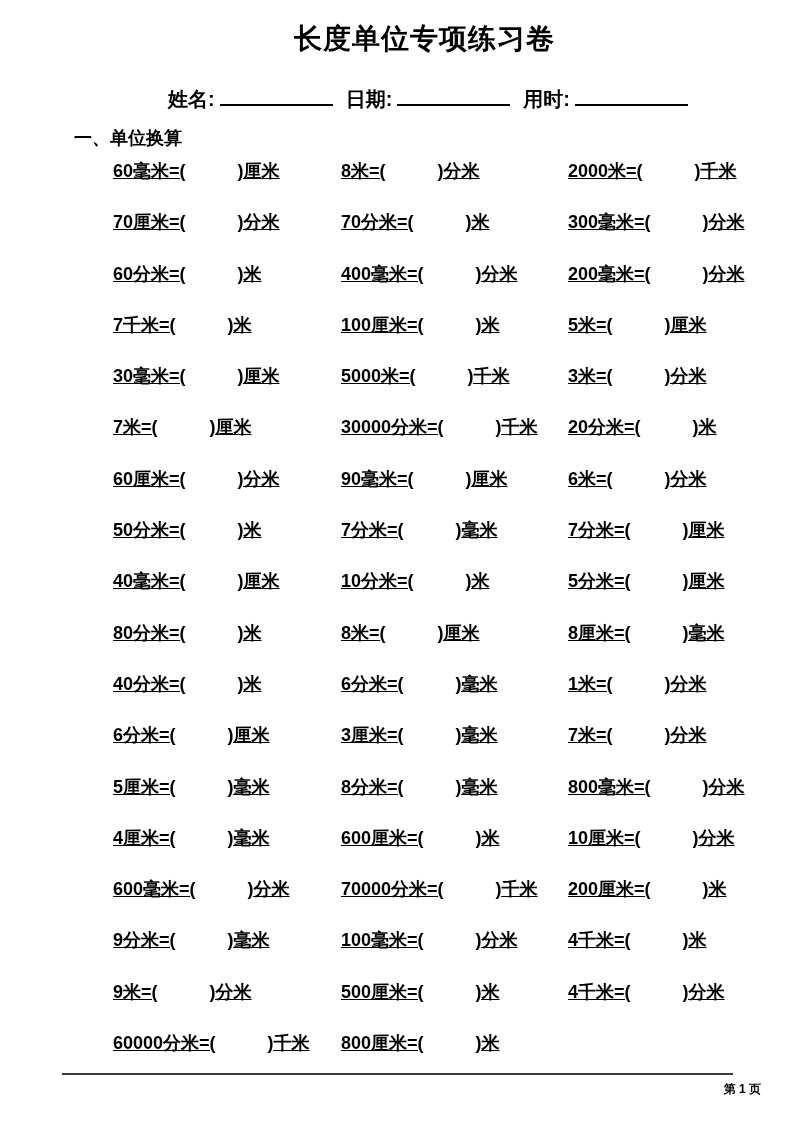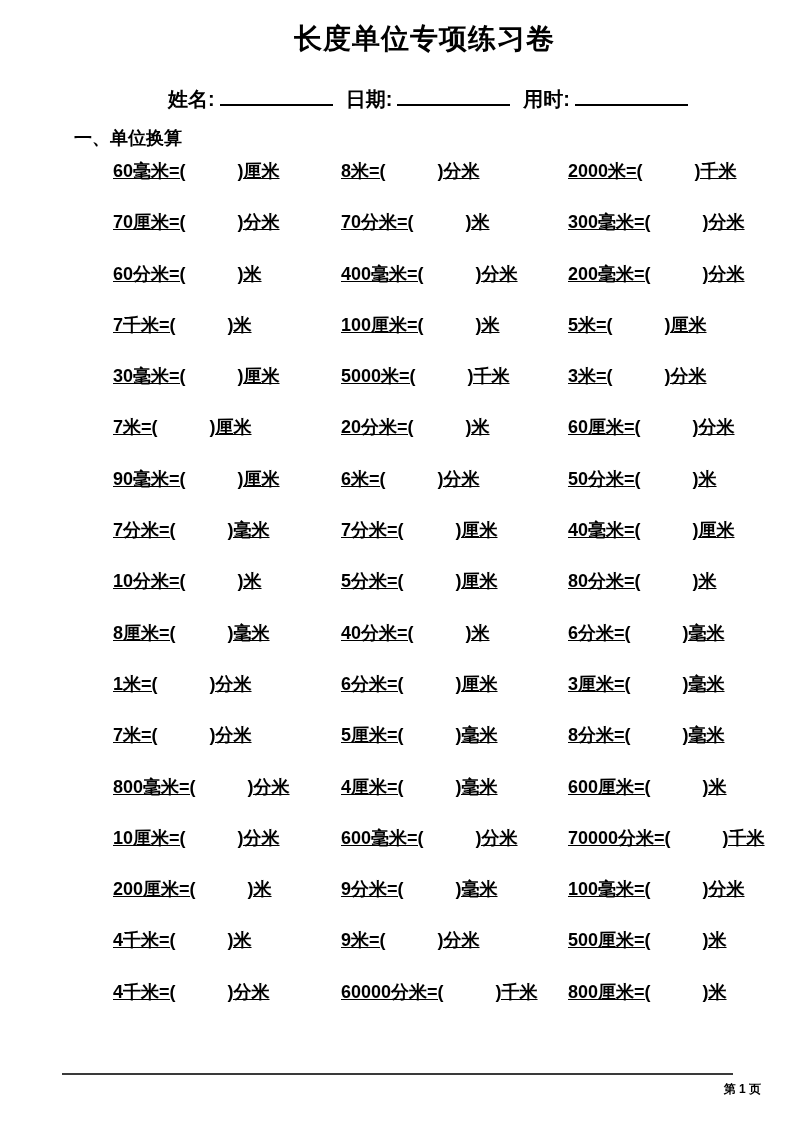--- a/index.html
+++ b/index.html
@@ -102,31 +102,33 @@
       <div class="cell"><span>60分米=(</span><span class="gap"></span><span>)米</span></div>
       <div class="cell"><span>400毫米=(</span><span class="gap"></span><span>)分米</span></div>
       <div class="cell"><span>200毫米=(</span><span class="gap"></span><span>)分米</span></div>
       <div class="cell"><span>7千米=(</span><span class="gap"></span><span>)米</span></div>
       <div class="cell"><span>100厘米=(</span><span class="gap"></span><span>)米</span></div>
       <div class="cell"><span>5米=(</span><span class="gap"></span><span>)厘米</span></div>
       <div class="cell"><span>30毫米=(</span><span class="gap"></span><span>)厘米</span></div>
       <div class="cell"><span>5000米=(</span><span class="gap"></span><span>)千米</span></div>
       <div class="cell"><span>3米=(</span><span class="gap"></span><span>)分米</span></div>
       <div class="cell"><span>7米=(</span><span class="gap"></span><span>)厘米</span></div>
+      <div class="cell"><span>30000分米=(</span><span class="gap"></span><span>)千米</span></div>
       <div class="cell"><span>20分米=(</span><span class="gap"></span><span>)米</span></div>
       <div class="cell"><span>60厘米=(</span><span class="gap"></span><span>)分米</span></div>
       <div class="cell"><span>90毫米=(</span><span class="gap"></span><span>)厘米</span></div>
       <div class="cell"><span>6米=(</span><span class="gap"></span><span>)分米</span></div>
       <div class="cell"><span>50分米=(</span><span class="gap"></span><span>)米</span></div>
       <div class="cell"><span>7分米=(</span><span class="gap"></span><span>)毫米</span></div>
       <div class="cell"><span>7分米=(</span><span class="gap"></span><span>)厘米</span></div>
       <div class="cell"><span>40毫米=(</span><span class="gap"></span><span>)厘米</span></div>
       <div class="cell"><span>10分米=(</span><span class="gap"></span><span>)米</span></div>
       <div class="cell"><span>5分米=(</span><span class="gap"></span><span>)厘米</span></div>
       <div class="cell"><span>80分米=(</span><span class="gap"></span><span>)米</span></div>
+      <div class="cell"><span>8米=(</span><span class="gap"></span><span>)厘米</span></div>
       <div class="cell"><span>8厘米=(</span><span class="gap"></span><span>)毫米</span></div>
       <div class="cell"><span>40分米=(</span><span class="gap"></span><span>)米</span></div>
       <div class="cell"><span>6分米=(</span><span class="gap"></span><span>)毫米</span></div>
       <div class="cell"><span>1米=(</span><span class="gap"></span><span>)分米</span></div>
       <div class="cell"><span>6分米=(</span><span class="gap"></span><span>)厘米</span></div>
       <div class="cell"><span>3厘米=(</span><span class="gap"></span><span>)毫米</span></div>
       <div class="cell"><span>7米=(</span><span class="gap"></span><span>)分米</span></div>
       <div class="cell"><span>5厘米=(</span><span class="gap"></span><span>)毫米</span></div>
       <div class="cell"><span>8分米=(</span><span class="gap"></span><span>)毫米</span></div>
       <div class="cell"><span>800毫米=(</span><span class="gap"></span><span>)分米</span></div>

